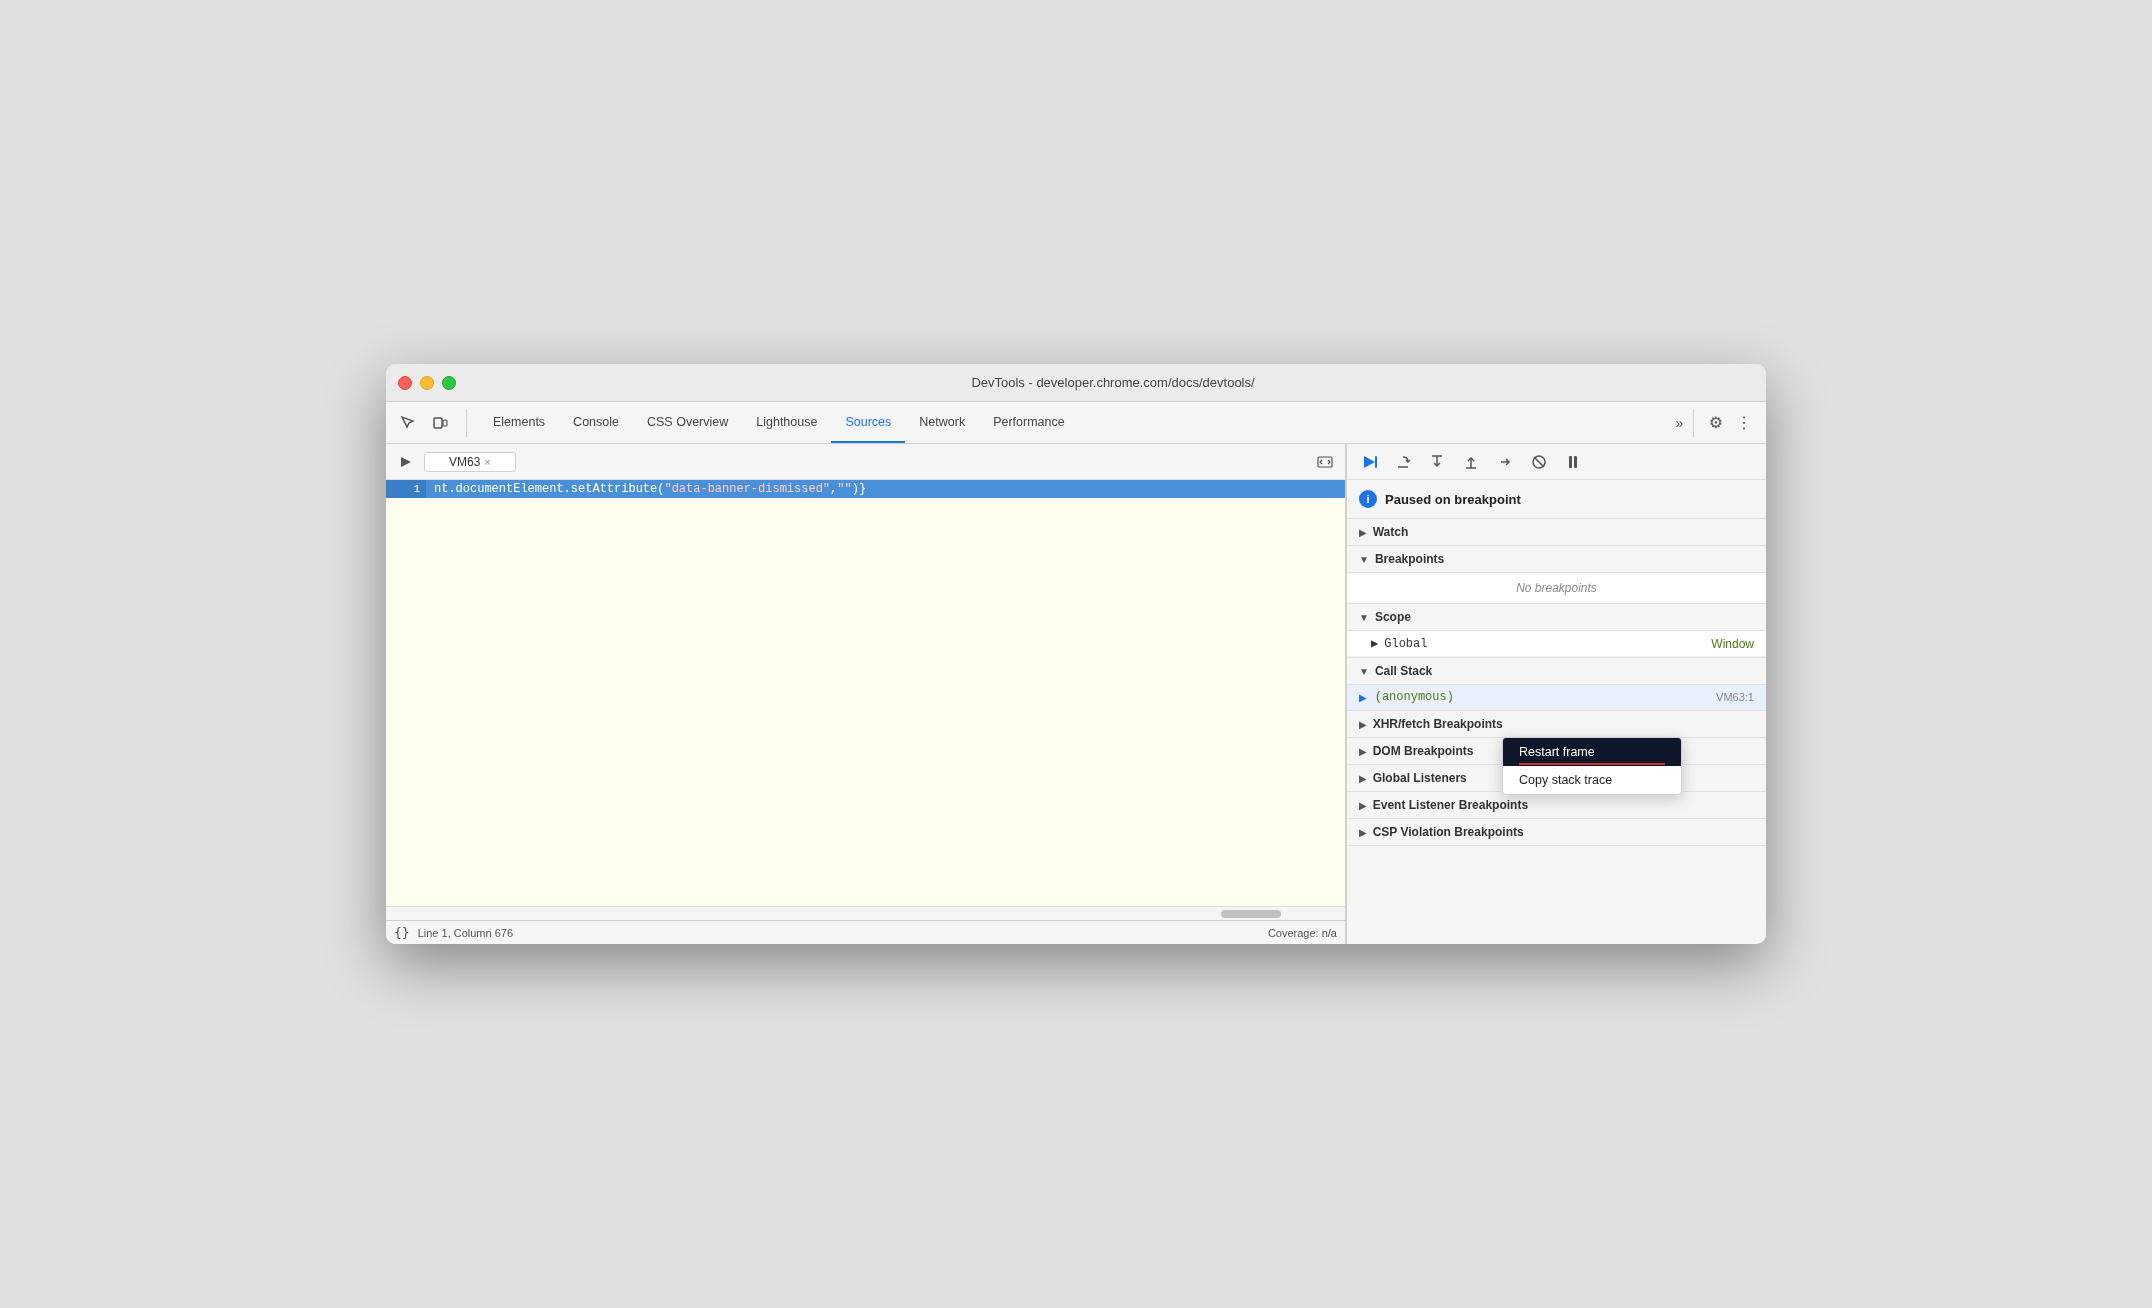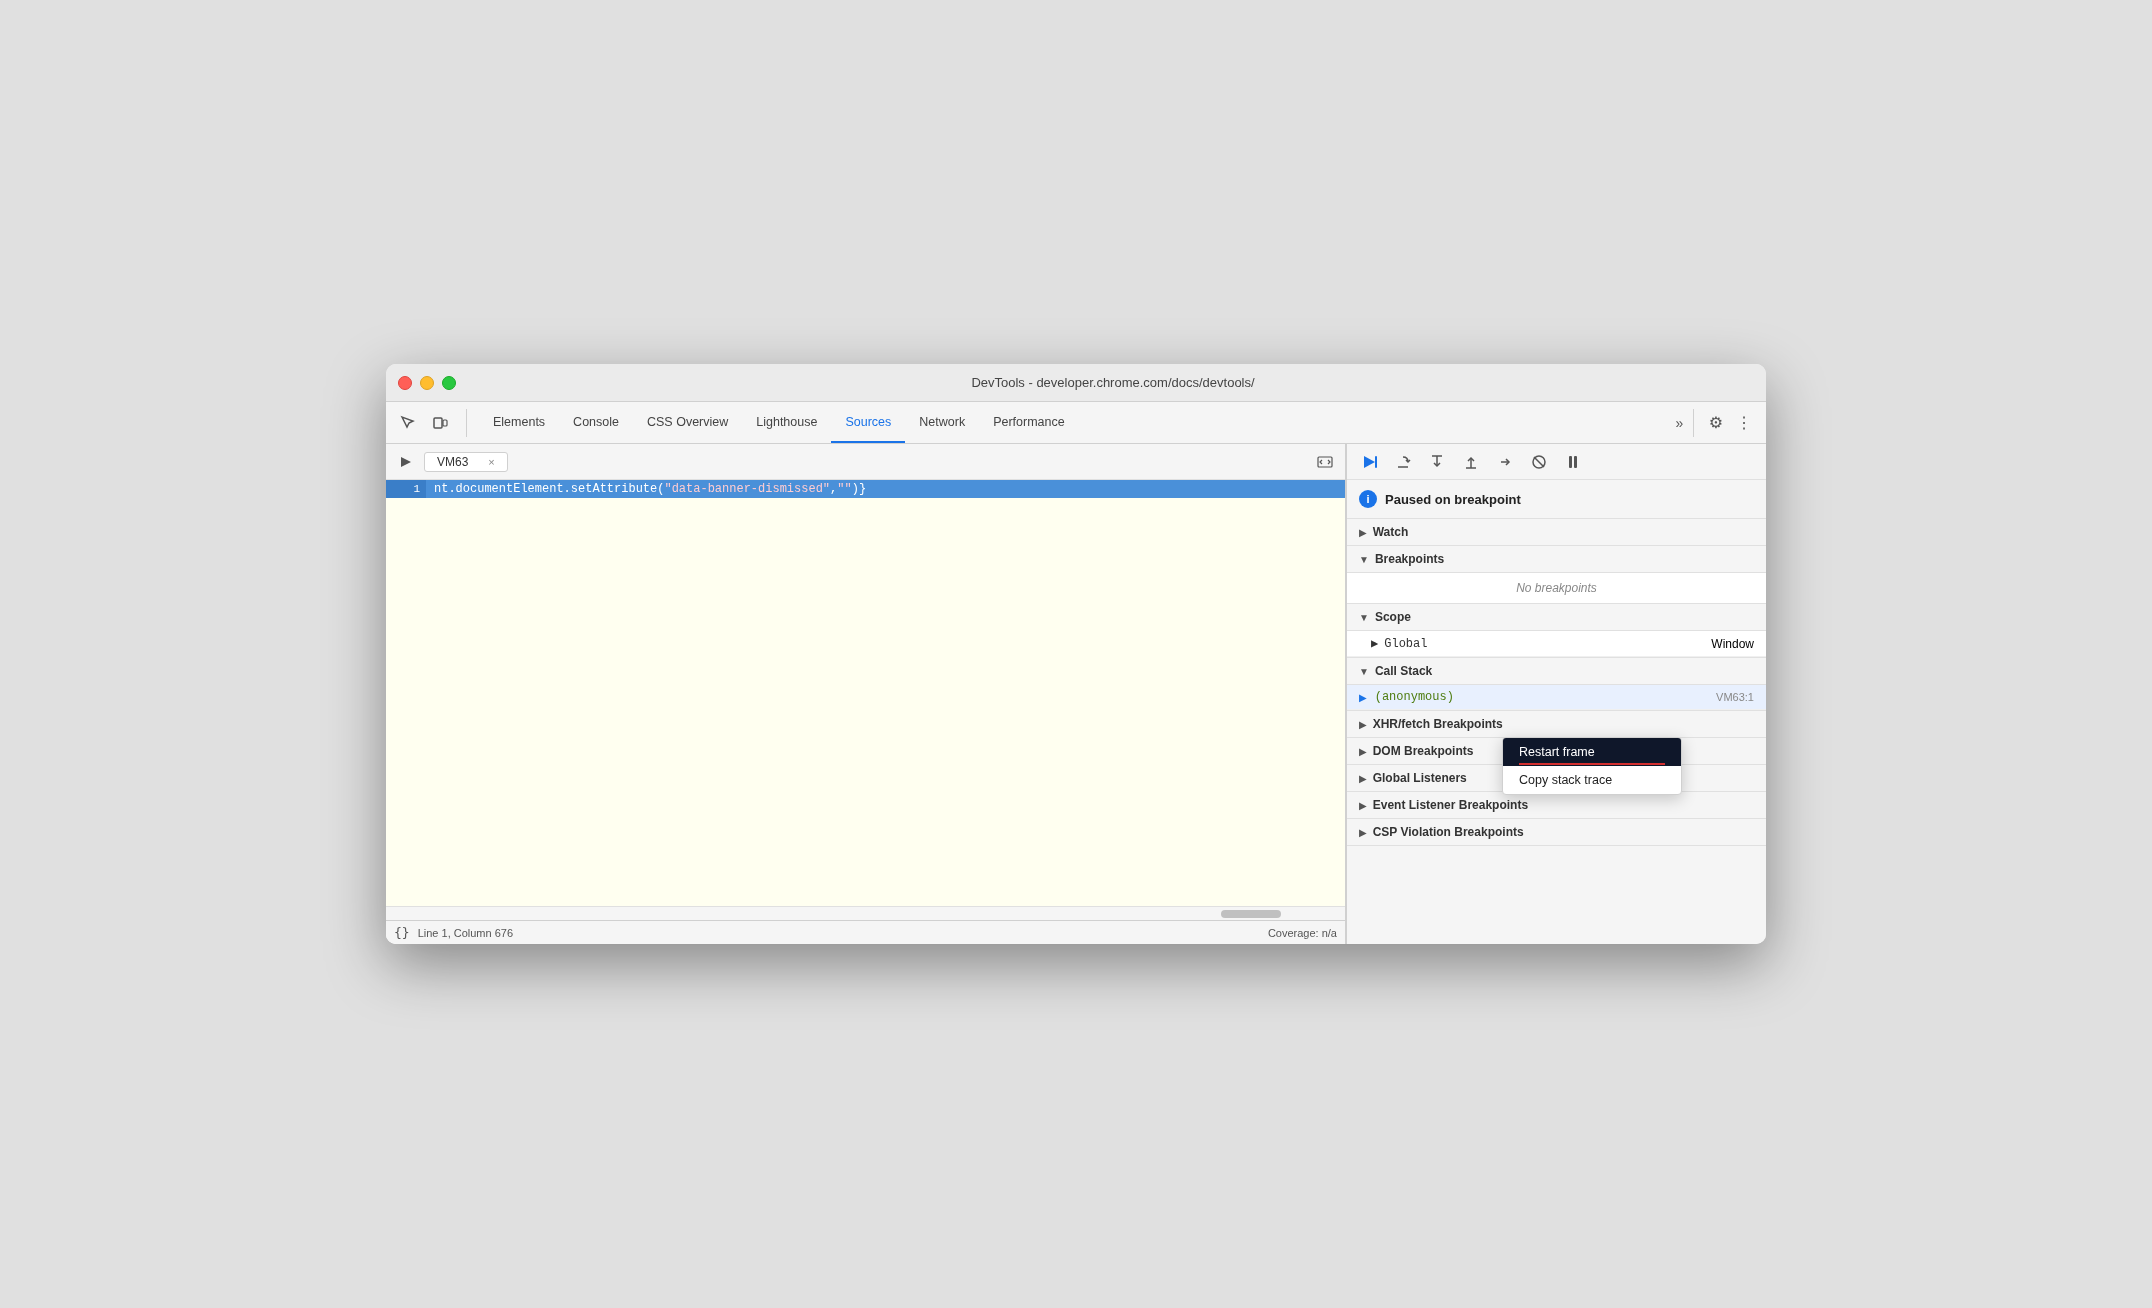--- a/index.html
+++ b/index.html
@@ -176,24 +176,24 @@
       font-size: 13px;
       border-radius: 3px;
     }
 
     .file-tab {
       display: flex;
       align-items: center;
       background: #fff;
       border: 1px solid #d0d0d0;
       border-radius: 3px;
-      padding: 2px 12px;
+      padding: 2px 24px;
       font-size: 12px;
       color: #333;
-      gap: 20px;
+      gap: 4px;
       cursor: pointer;
     }
 
     .file-tab .close-btn {
       color: #888;
       font-size: 11px;
       cursor: pointer;
     }
 
     .src-spacer { flex: 1; }
@@ -404,21 +404,21 @@
       display: flex;
       align-items: center;
       gap: 6px;
       font-size: 12px;
       color: #333;
       font-family: 'Courier New', monospace;
     }
 
     .scope-value {
       font-size: 12px;
-      color: #000000;
+      color: #4d7c0f;
     }
 
     
     .call-stack-item {
       display: flex;
       align-items: center;
       padding: 5px 12px 5px 12px;
       border-bottom: 1px solid #f0f0f0;
       cursor: pointer;
       position: relative;

